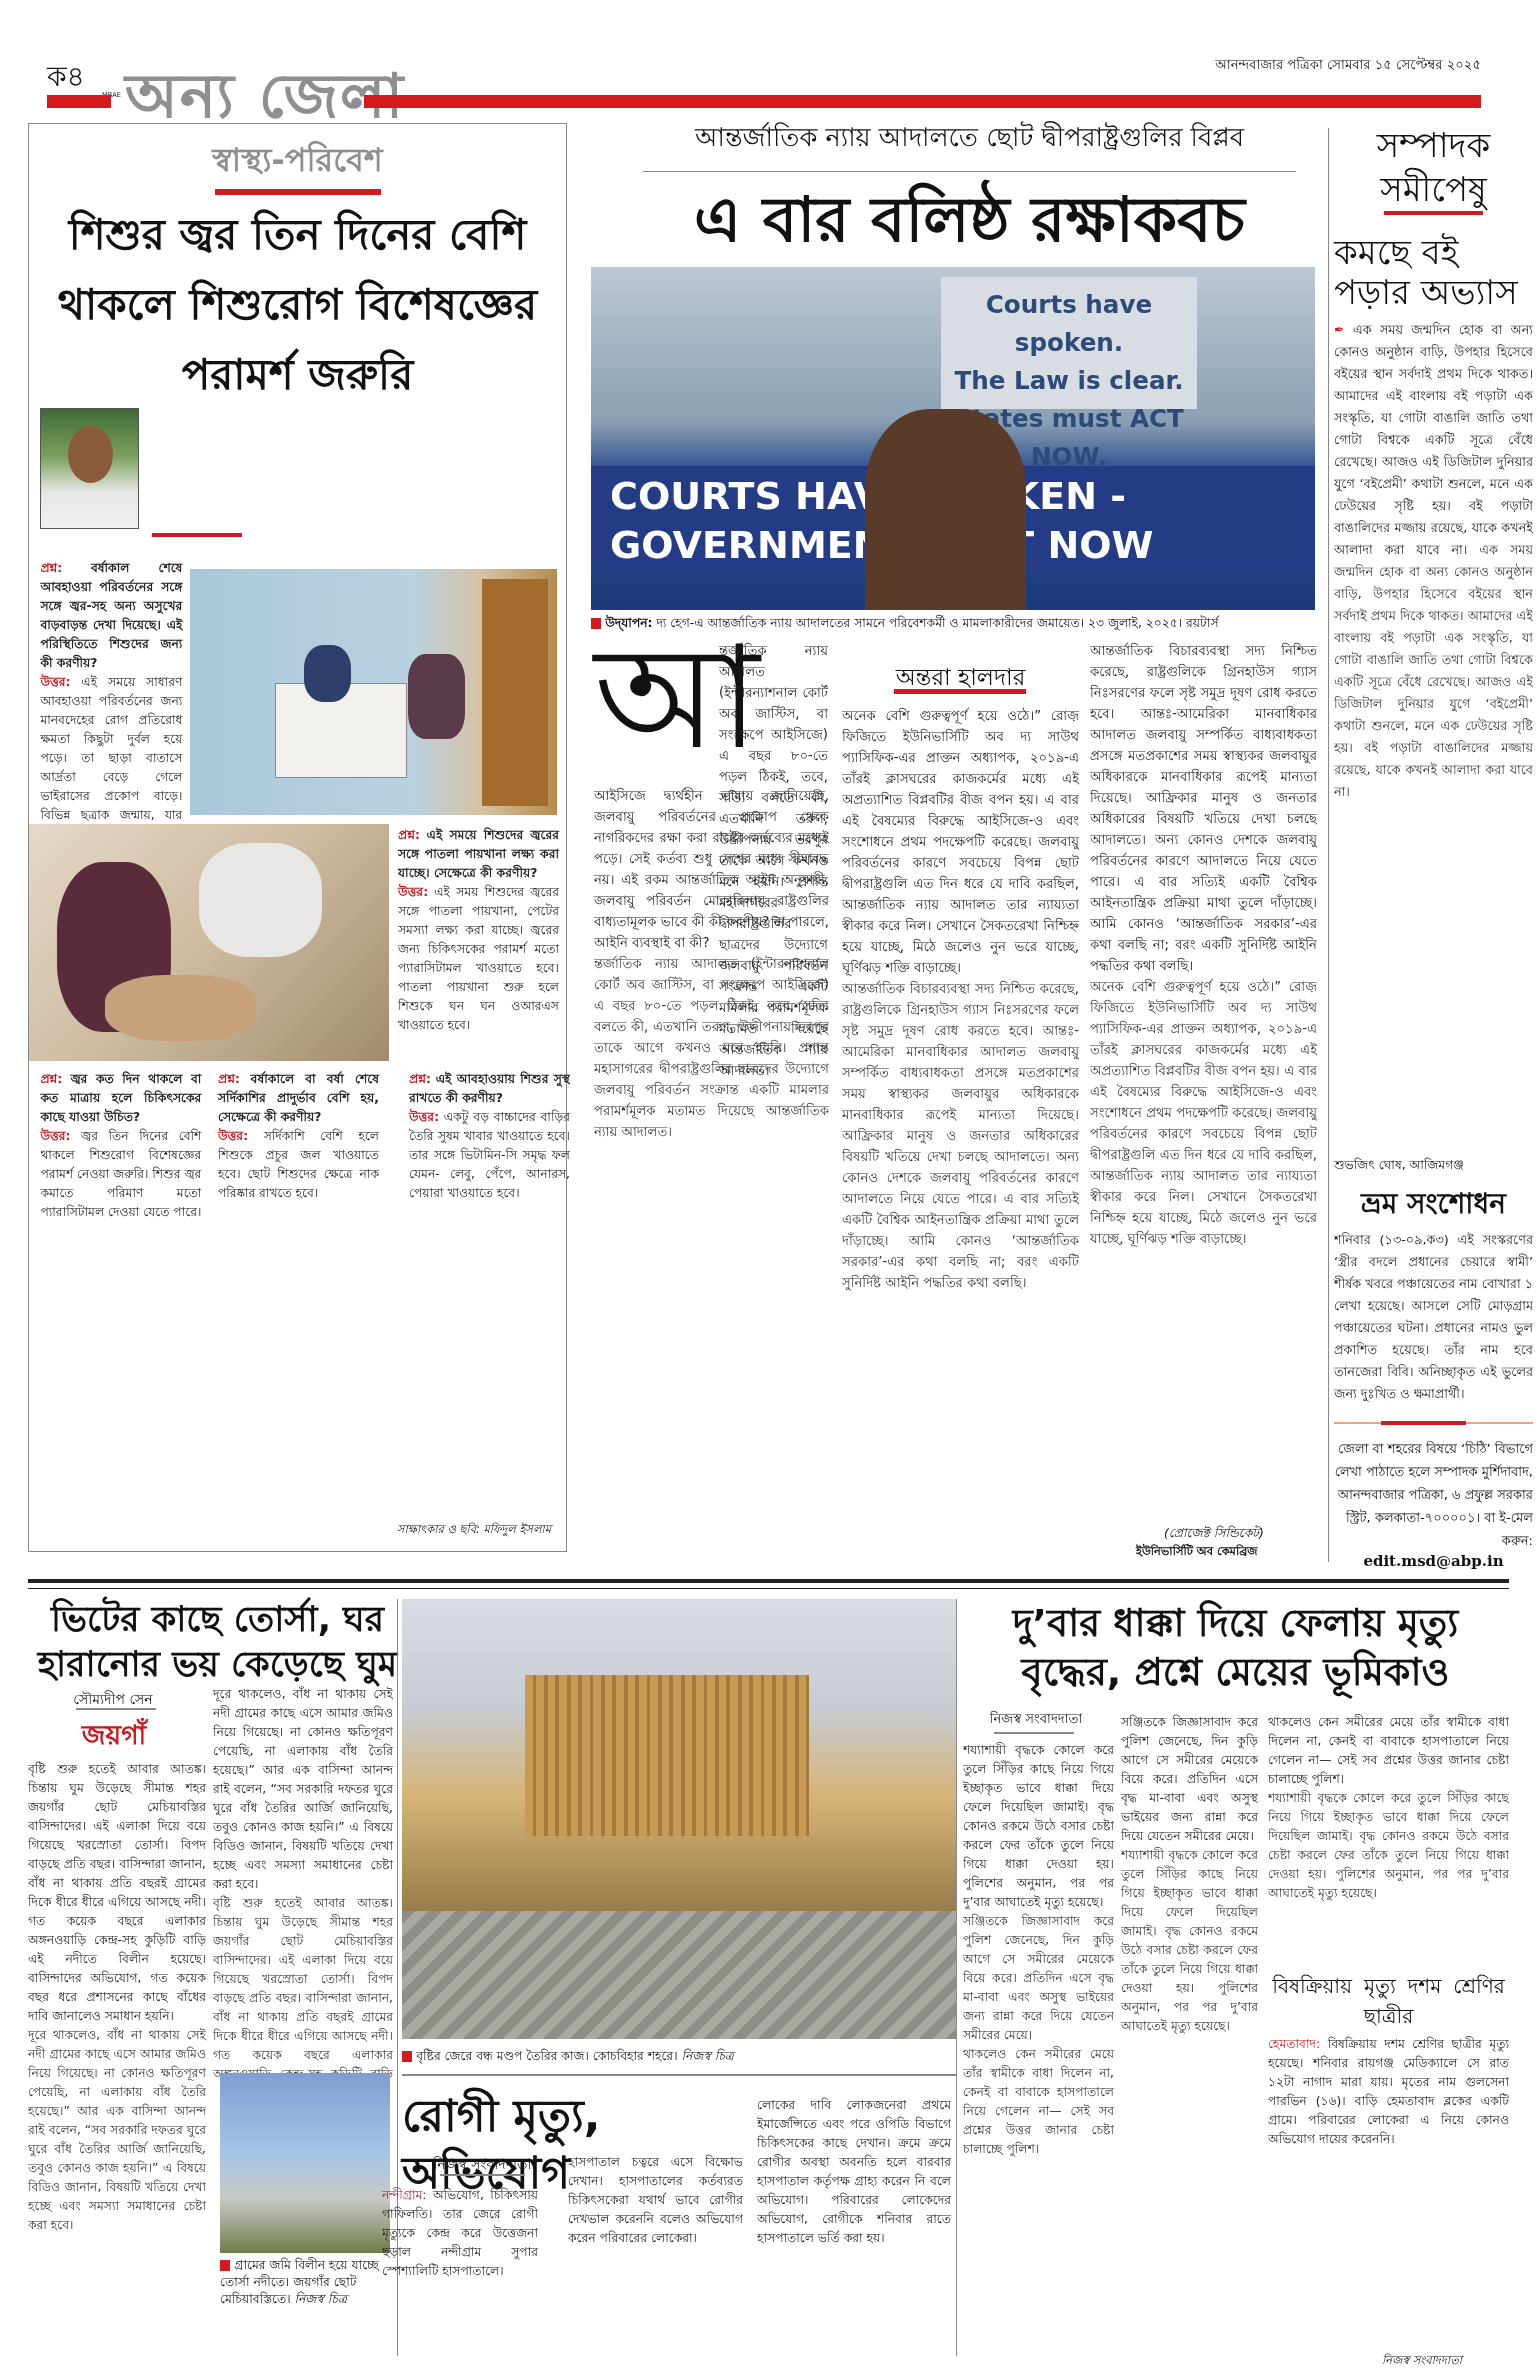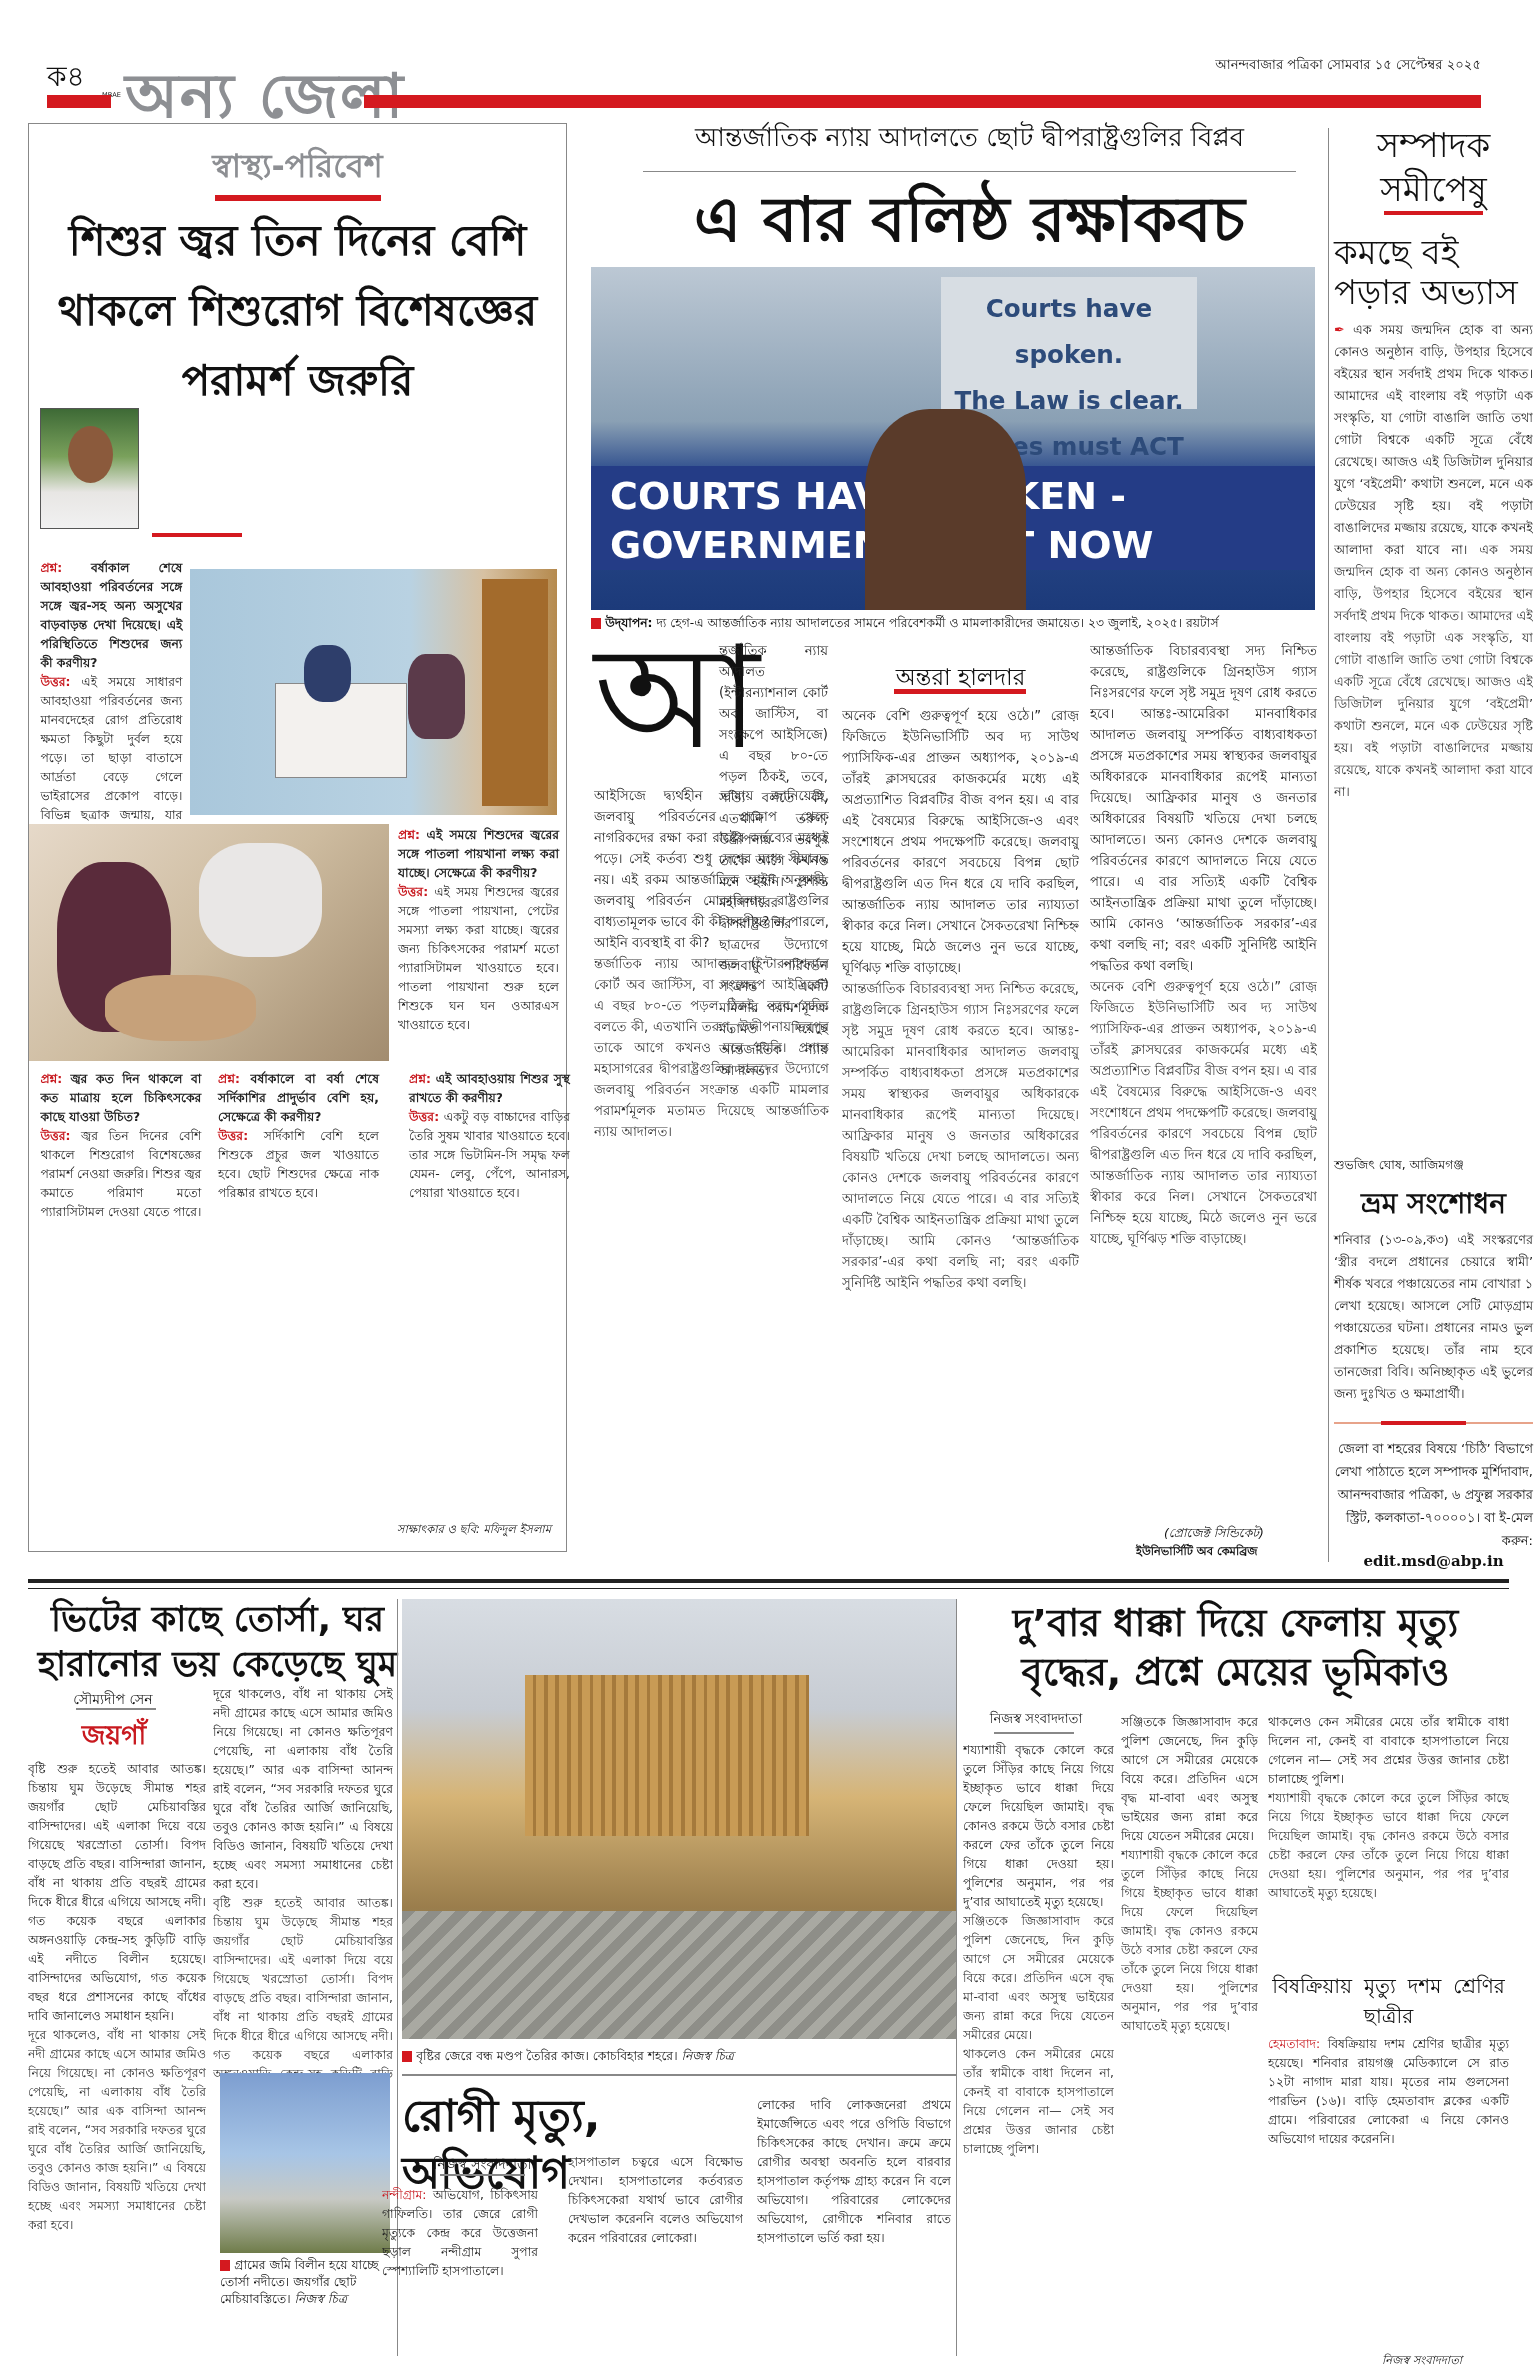--- a/index.html
+++ b/index.html
@@ -32,21 +32,21 @@
 <body>
 
 <div class="abs mast-page">ক৪</div>
 <div class="abs mast-mbae">MBAE</div>
 <div class="abs redbar" style="left:47px;top:95px;width:64px"></div>
 <div class="abs mast-title">অন্য জেলা</div>
 <div class="abs redbar" style="left:364px;top:95px;width:1117px"></div>
 <div class="abs dateline">আনন্দবাজার পত্রিকা সোমবার ১৫ সেপ্টেম্বর ২০২৫</div>
 
 <div class="abs box" style="left:28px;top:123px;width:539px;height:1429px">
-  <div class="kicker" style="margin-top:17px">স্বাস্থ্য-পরিবেশ</div>
+  <div class="kicker" style="margin-top:11px">স্বাস্থ্য-পরিবেশ</div>
   <div class="underline-red" style="width:166px"></div>
   <div class="h1" style="font-size:42px;line-height:70px;padding:5.7px 19px 0">শিশুর জ্বর তিন দিনের বেশি থাকলে শিশুরোগ বিশেষজ্ঞের পরামর্শ জরুরি</div>
 
   <div class="abs" style="left:11.4px;top:284px;width:99px;height:121px;background:linear-gradient(#3e6a36,#7aa15c 40%,#e8e6e4 70%,#f1f1f1);border:0.9px solid #555">
     <div style="position:absolute;left:26.5px;top:17px;width:45px;height:57px;border-radius:50%;background:#8b5a3c"></div>
   </div>
   <div class="abs" style="left:123px;top:409px;width:90px;height:3.8px;background:#d4191f"></div>
 
   <div class="abs col-text" style="left:11.4px;top:435px;width:142px">
     <p><span class="q">প্রশ্ন:</span> <b>বর্ষাকাল শেষে আবহাওয়া পরিবর্তনের সঙ্গে সঙ্গে জ্বর-সহ অন্য অসুখের বাড়বাড়ন্ত দেখা দিয়েছে। এই পরিস্থিতিতে শিশুদের জন্য কী করণীয়?</b></p>
@@ -83,21 +83,21 @@
   </div>
   <div class="abs" style="right:15px;bottom:11.4px;font-size:11.4px;font-style:italic;font-family:'DejaVu Sans',sans-serif;text-align:right">সাক্ষাৎকার ও ছবি: মফিদুল ইসলাম</div>
 </div>
 
 <div class="abs" style="left:605px;top:118px;width:729px">
   <div style="font-size:25.6px;text-align:center;font-family:'DejaVu Sans',sans-serif">আন্তর্জাতিক ন্যায় আদালতে ছোট দ্বীপরাষ্ট্রগুলির বিপ্লব</div>
   <div class="rule" style="margin:9.5px 38px 0"></div>
   <div class="h1" style="font-size:62px;line-height:95px">এ বার বলিষ্ঠ রক্ষাকবচ</div>
 </div>
 <div class="abs photo" style="left:591px;top:267px;width:724px;height:343px;background:linear-gradient(#bcc8d4,#8aa0b4 45%,#2c4c8c 60%,#1c3a7a)">
-  <div style="position:absolute;left:350px;top:9.5px;width:256px;height:132px;background:#d7dde3;color:#2d4b7a;font-weight:bold;font-family:'DejaVu Sans',sans-serif;font-size:24.6px;line-height:46px;text-align:center;padding-top:9.5px">
+  <div style="position:absolute;left:350px;top:9.5px;width:256px;height:132px;background:#d7dde3;color:#2d4b7a;font-weight:bold;font-family:'DejaVu Sans',sans-serif;font-size:24.6px;line-height:38px;text-align:center;padding-top:9.5px">
     <div>Courts have spoken.</div>
     <div>The Law is clear.</div>
     <div>States must ACT NOW.</div>
   </div>
   <div style="position:absolute;left:0;top:199px;width:724px;height:104px;background:#243c86;color:#fff;font-family:'DejaVu Sans',sans-serif;font-weight:bold;font-size:38px;line-height:49px;padding:5.7px 19px;overflow:hidden">COURTS HAVE SPOKEN - GOVERNMENTS ACT NOW</div>
   <div style="position:absolute;left:274px;top:142px;width:161px;height:201px;border-radius:40% 40% 0 0;background:#5a3b2a"></div>
 </div>
 <div class="abs caption" style="left:591px;top:615px;width:724px">
   <span class="sq"></span><b>উদ্‌যাপন:</b> <span>দ্য হেগ-এ আন্তর্জাতিক ন্যায় আদালতের সামনে পরিবেশকর্মী ও মামলাকারীদের জমায়েত। ২৩ জুলাই, ২০২৫। রয়টার্স</span>
 </div>

